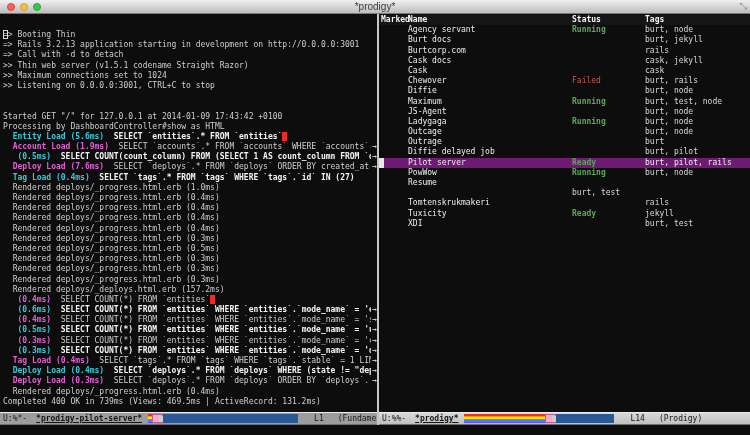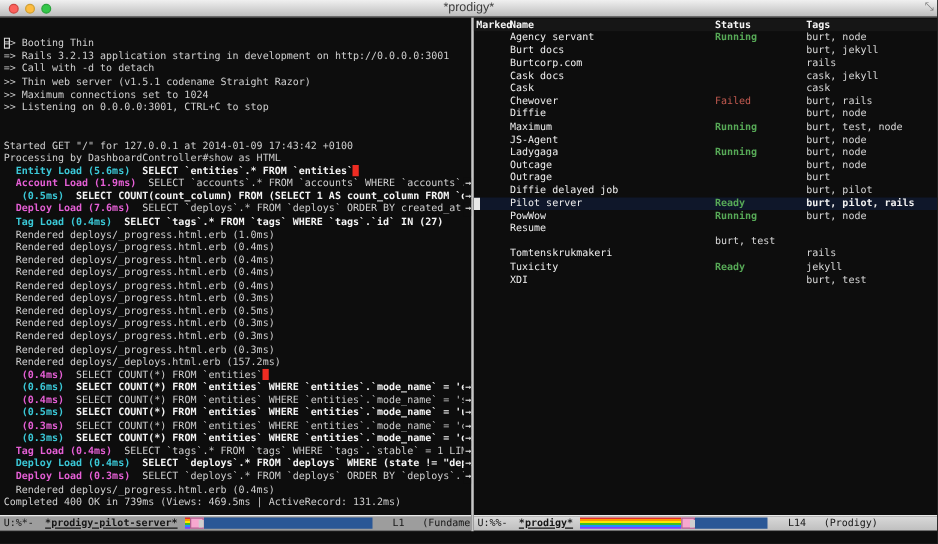--- a/index.html
+++ b/index.html
@@ -37,22 +37,22 @@
   
   .ptable{padding-top:1px;}
   .prow{position:relative;display:grid;grid-template-columns:27px 164px 73px 1fr;
         padding-left:2px;height:10.2px;line-height:10.2px;font-size:8px;white-space:pre;overflow:hidden;}
   .prow.header{color:#f4f4f4;font-weight:bold;background:#161616;}
   .cell-name{color:#eeeeee;font-weight:normal;}
   .cell-status{color:#cfcfcf;}
   .cell-status.ok{color:#57a957;font-weight:bold;}
   .cell-status.bad{color:#c25a50;font-weight:normal;}
   .cell-tags{color:#d8d8d8;}
-  .prow.sel{background:#0f172a;}
-  .prow.sel .cell-tags{color:#f0f0f0;font-weight:bold;}
+  .prow.sel{background:#701a75;}
+  .prow.sel .cell-tags{color:#f0f0f0;font-weight:normal;}
   .cursor-block{position:absolute;left:0;top:0;width:5px;height:10.2px;background:#e8e8e8;}
   
   .modeline{height:13px;display:flex;align-items:center;font-size:8px;line-height:12px;
             white-space:pre;overflow:hidden;box-sizing:border-box;color:#151515;
             border-top:1px solid #e9e9e9;border-bottom:1px solid #6f6f6f;}
   .modeline.active{background:linear-gradient(#d9d9d9,#c0c0c0);}
   .modeline.inactive{background:#9d9d9d;}
   .ml-prefix{margin-left:3px;}
   .ml-buffer{font-weight:bold;margin-left:9px;text-decoration:underline;}
   .ml-line{margin-left:16px;}

